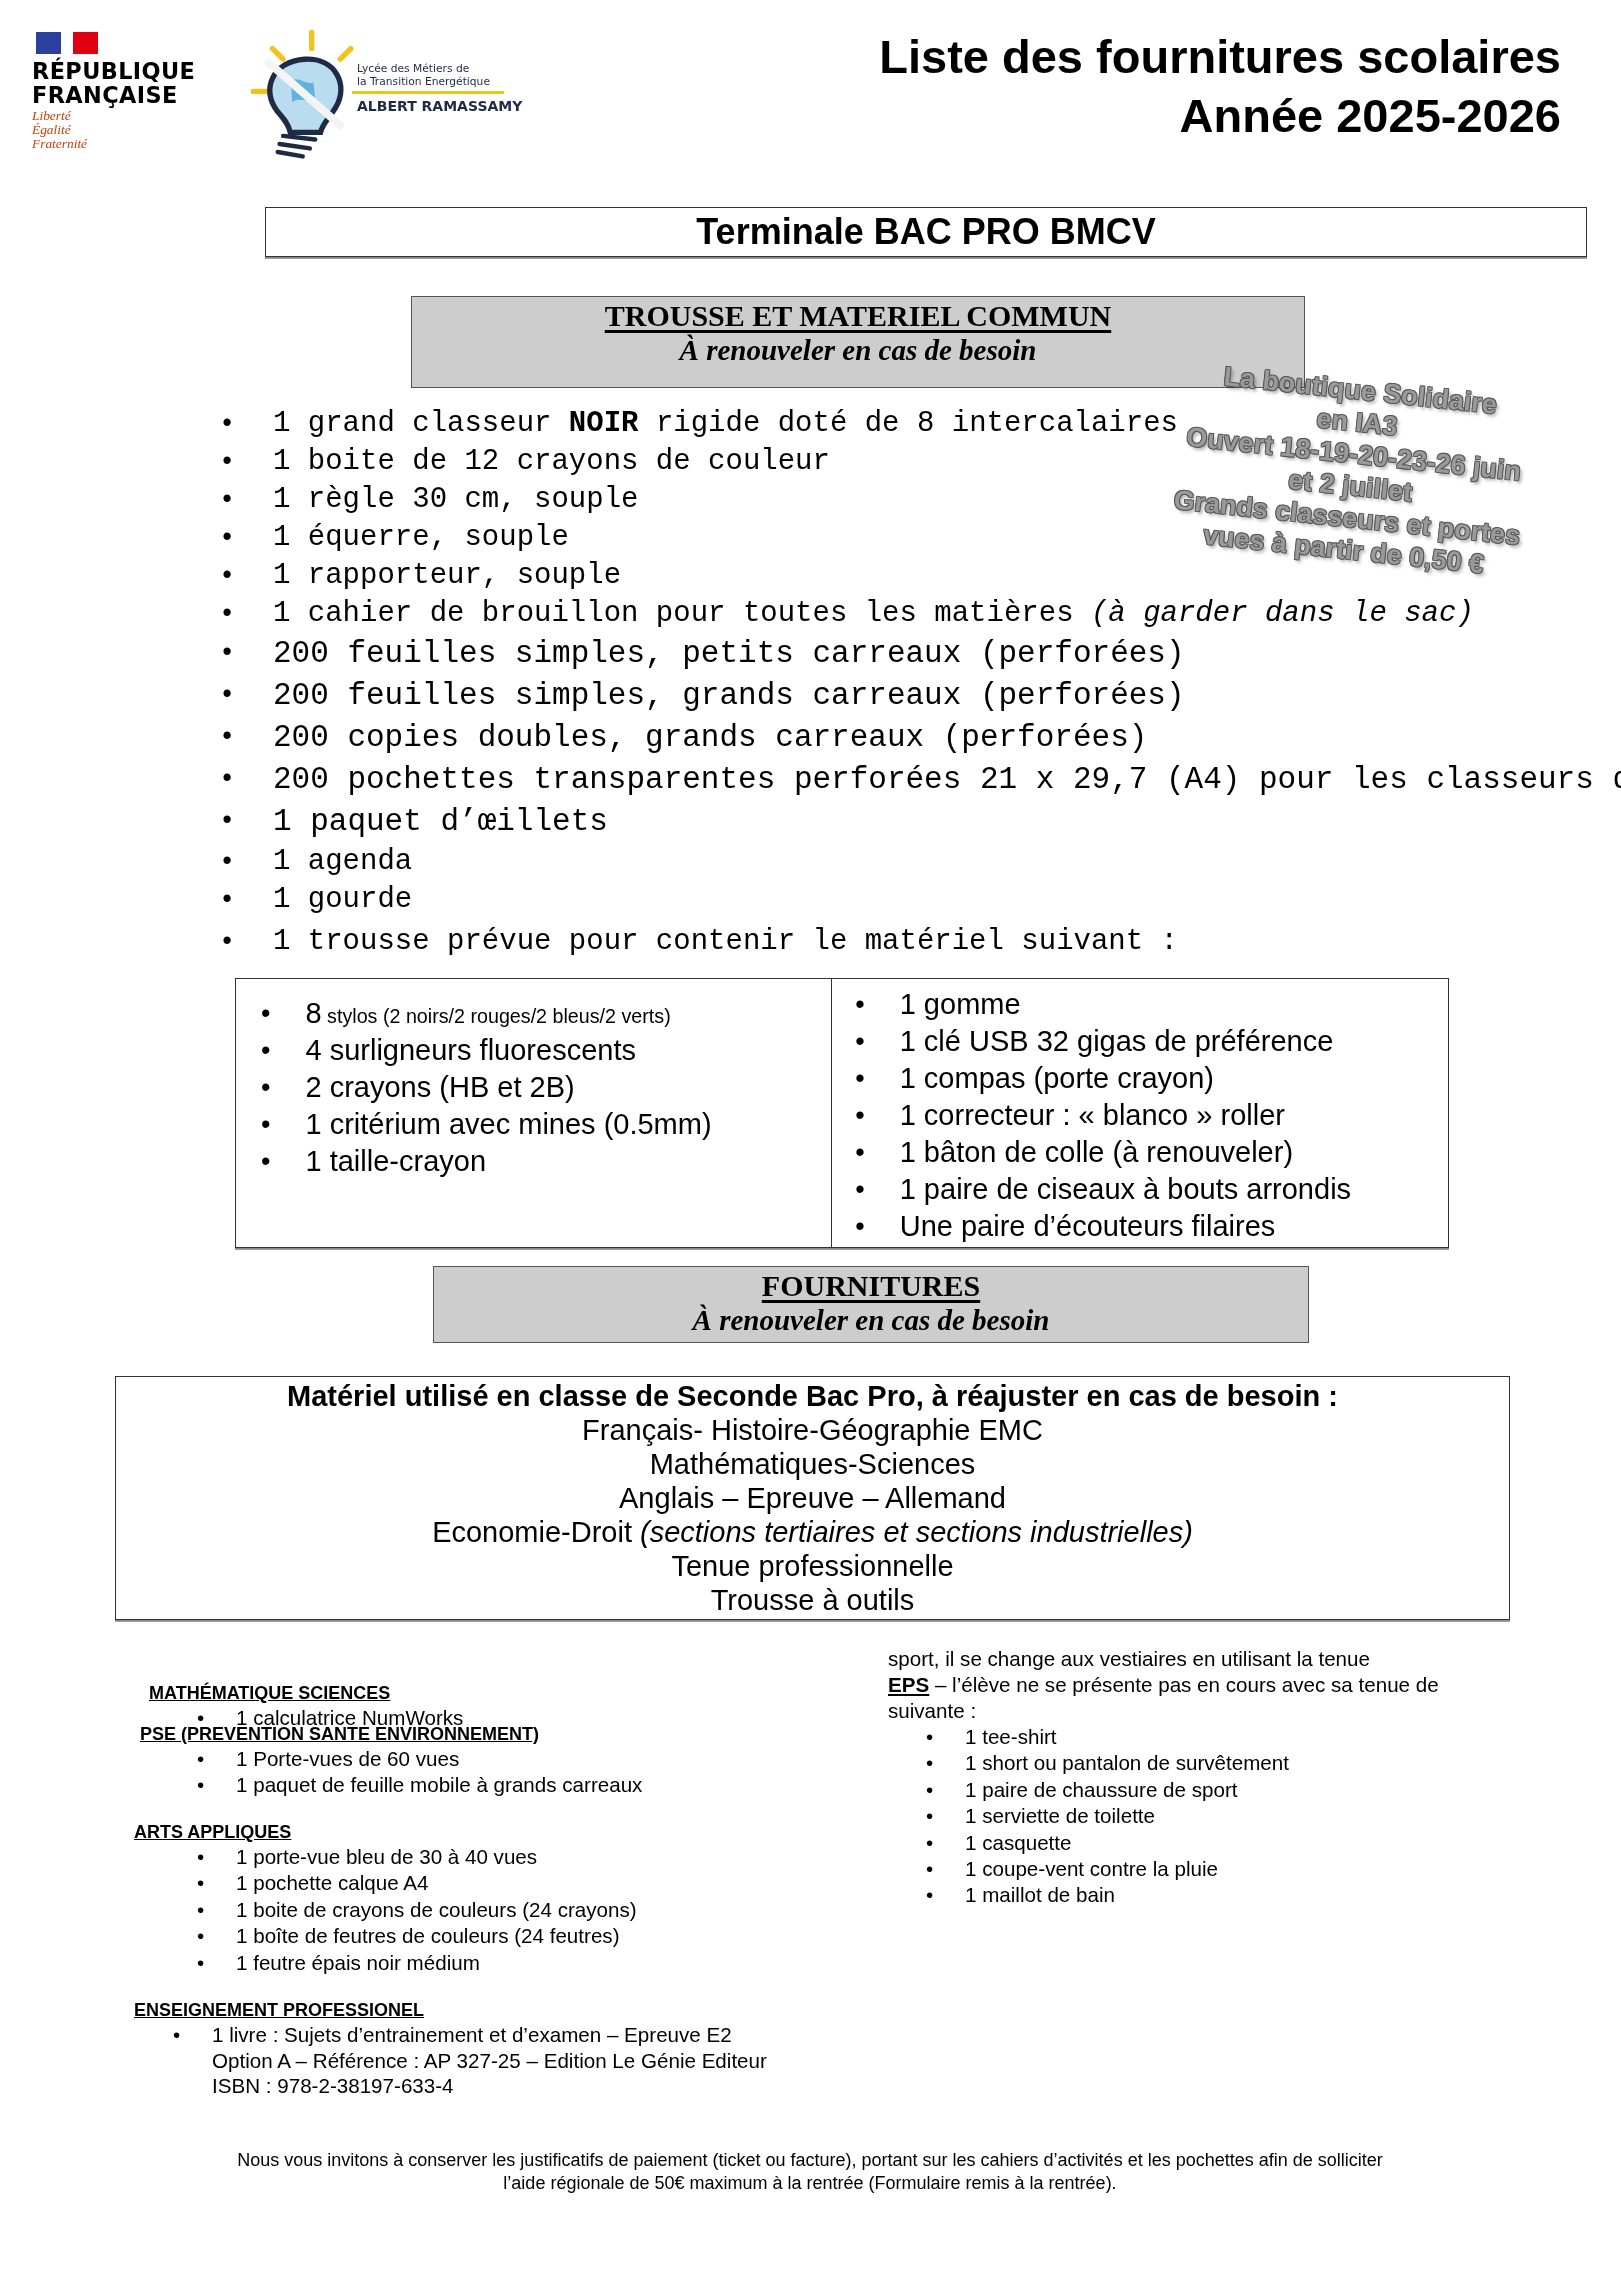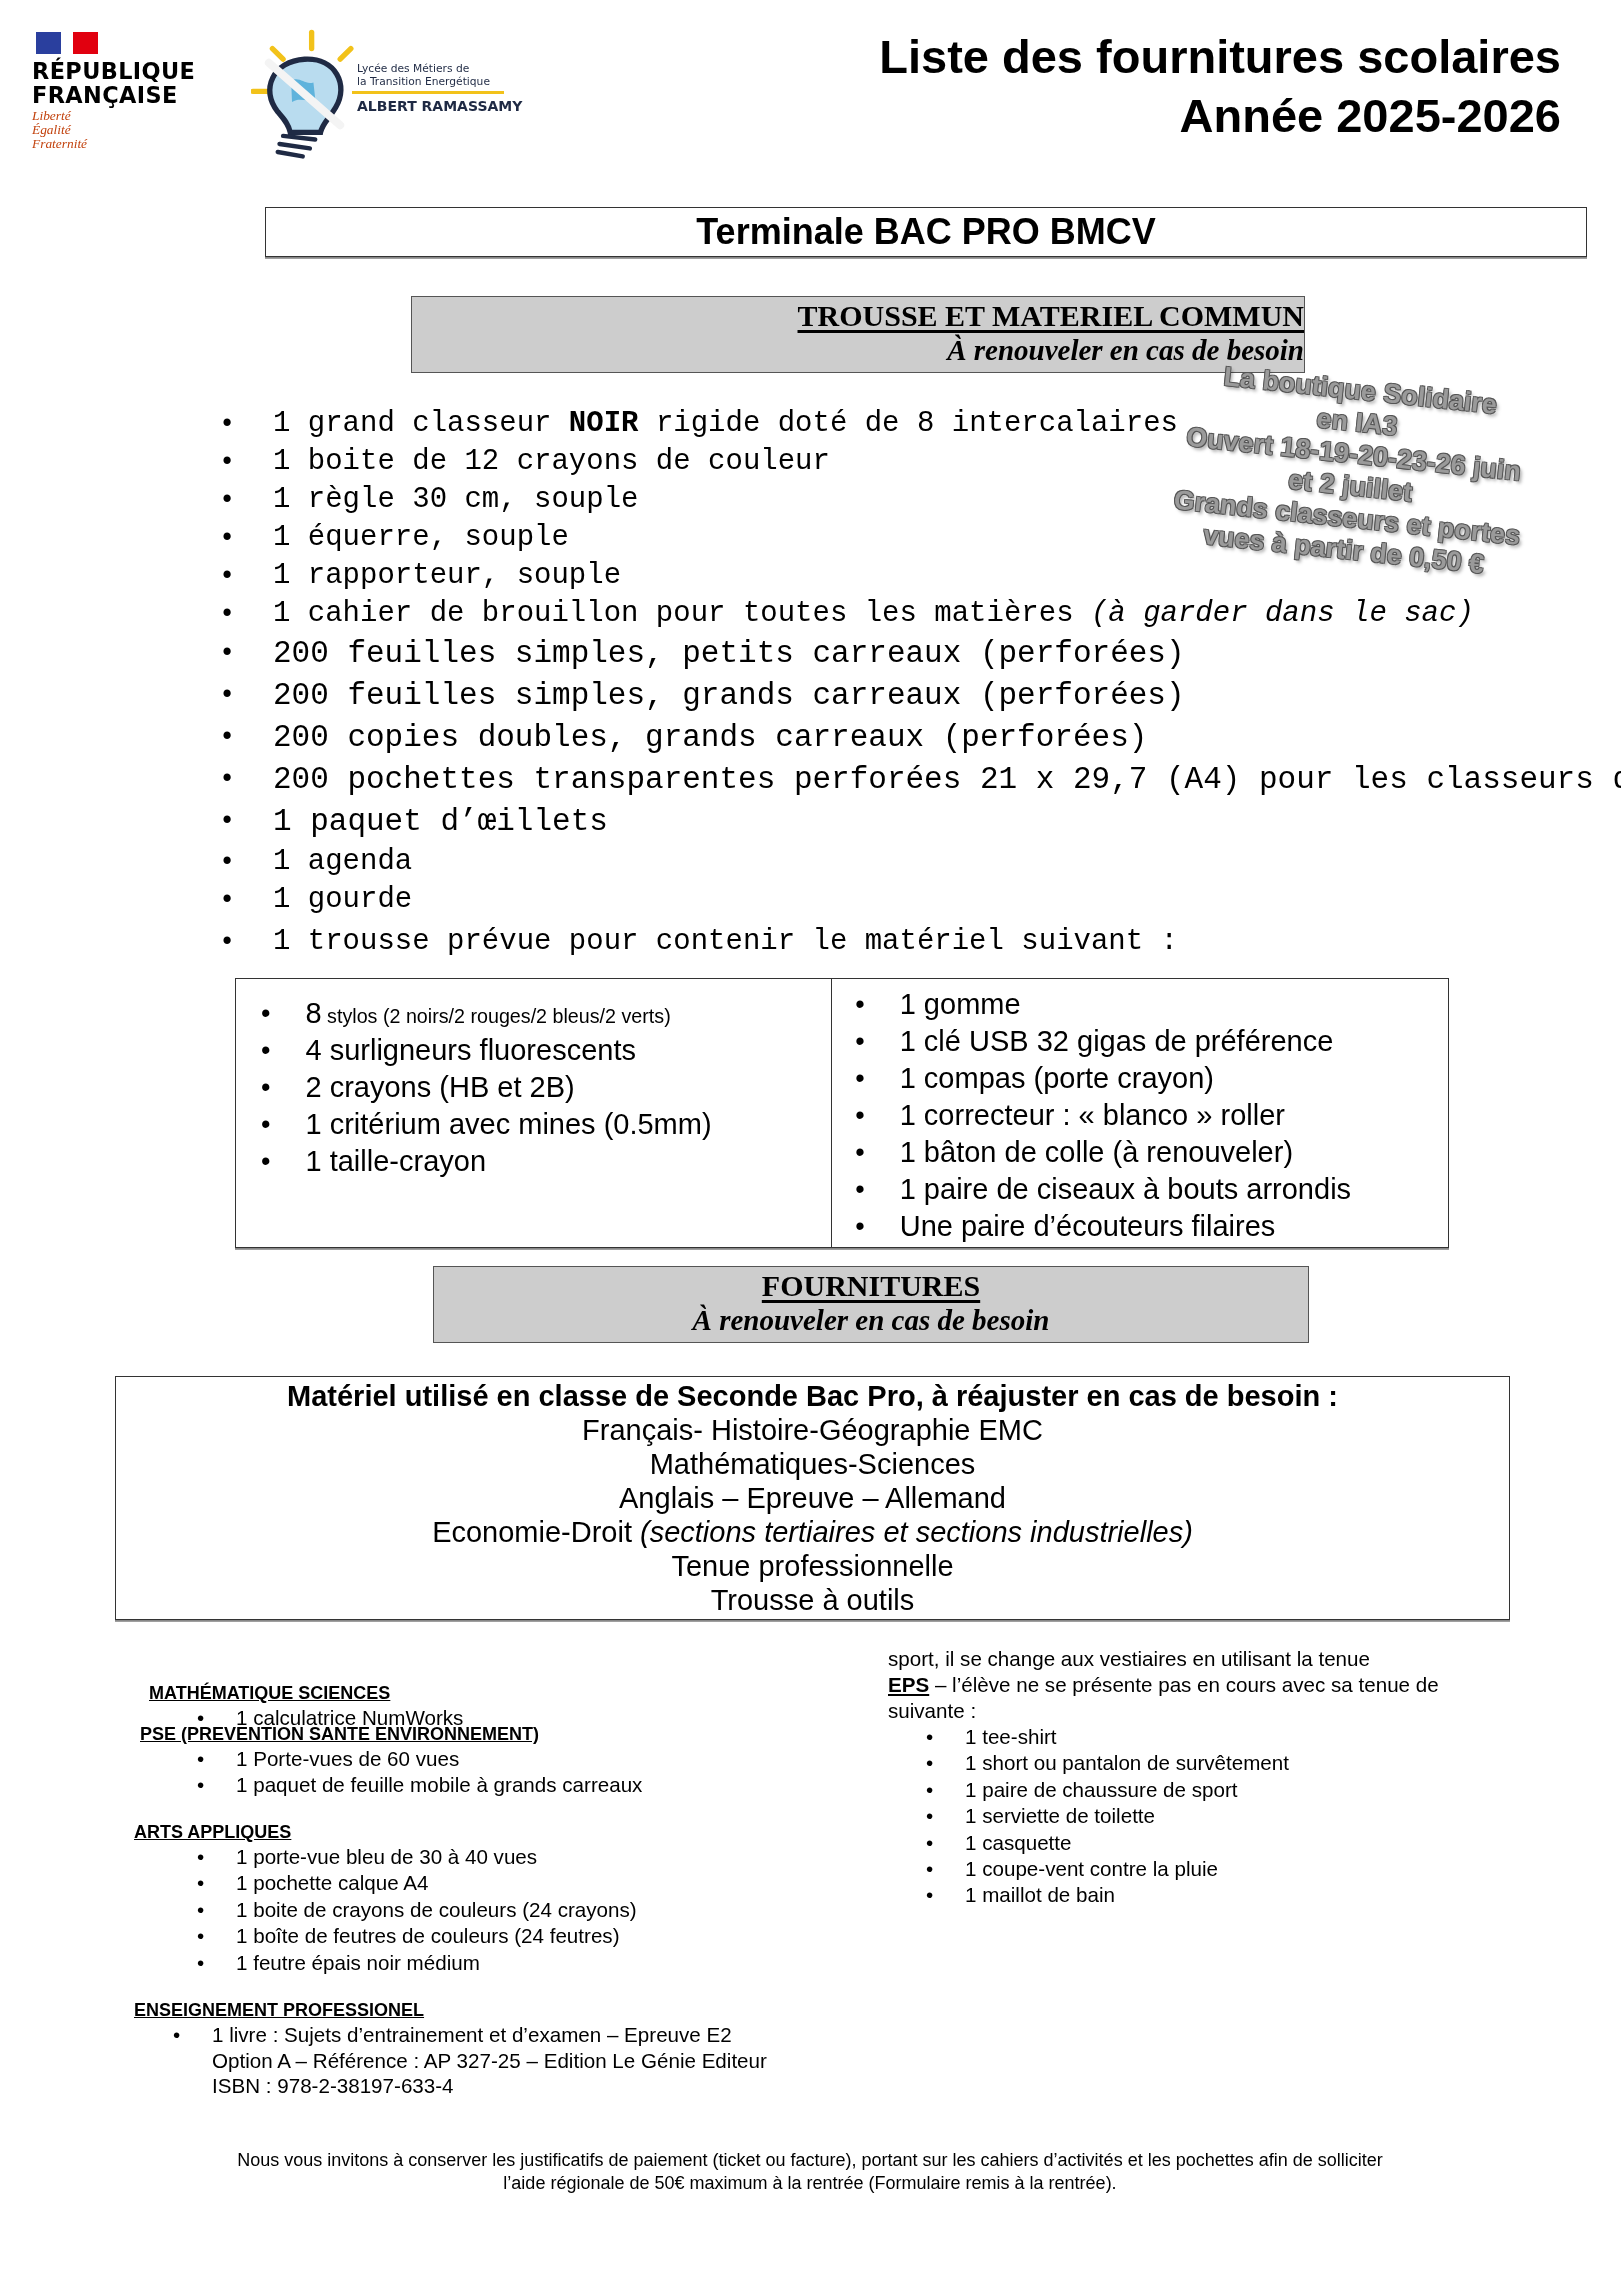--- a/index.html
+++ b/index.html
@@ -24,21 +24,21 @@
   .title { right: 61px; top: 27px; text-align: right; font-weight: bold; font-size: 47px; line-height: 59px; margin-left: 36px; }
 
   
   .class-box { left: 265px; top: 207px; width: 1322px; height: 50px; border: 1.8px solid #333; display: flex; align-items: center; justify-content: center; box-sizing: border-box; box-shadow: 0 1.8px 0 #888; }
   .class-box span { font-weight: bold; font-size: 36px; }
 
   
   .section-head { background: #cdcdcd; border: 1.8px solid #555; box-sizing: border-box; text-align: center; font-family: "Liberation Serif", serif; }
   .section-head .h { font-weight: bold; font-size: 30px; line-height: 34px; text-decoration: underline; text-decoration-thickness: 2.7px; text-underline-offset: 3.6px; }
   .section-head .s { font-style: italic; font-weight: bold; font-size: 29px; line-height: 34px; }
-  .sh1 { left: 411px; top: 296px; width: 894px; height: 77px; padding-top: 1.8px; text-align: right; }
+  .sh1 { left: 411px; top: 296px; width: 894px; height: 92px; padding-top: 1.8px; }
   .sh2 { left: 433px; top: 1266px; width: 876px; height: 77px; padding-top: 1.8px; }
 
   
   .main-list { left: 219px; top: 405px; width: 1343px; list-style: none; margin: 0; padding: 0; font-family: Liberation Mono, monospace; }
   .main-list li { position: relative; padding-left: 54px; font-size: 29px; height: 38px; line-height: 38px; white-space: nowrap; }
   .main-list li.big { font-size: 31px; height: 42px; line-height: 41px; }
   .main-list li::before { content: "\2022"; position: absolute; left: 0; top: 0; font-size: 27px; }
 
   
   .boutique { left: 1155px; top: 374px; width: 394px; text-align: center; font-family: "Liberation Sans", sans-serif; font-weight: bold; font-size: 27px; line-height: 32px; color: #9a9a9a; transform: rotate(6deg); transform-origin: center; text-shadow: 0.9px 0.9px 0 #555, -0.9px -0.9px 0 #555, 0.9px -0.9px 0 #555, -0.9px 0.9px 0 #555, 2.7px 2.7px 3.6px rgba(0,0,0,0.35); }

